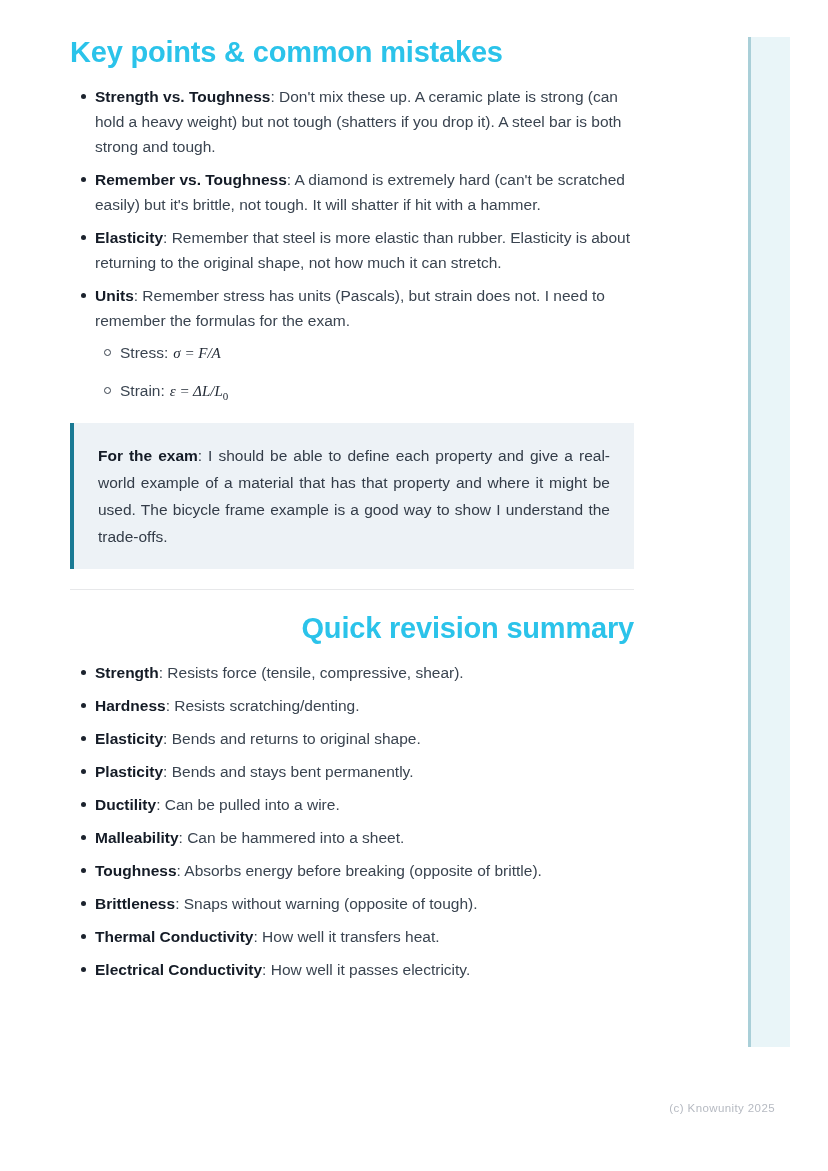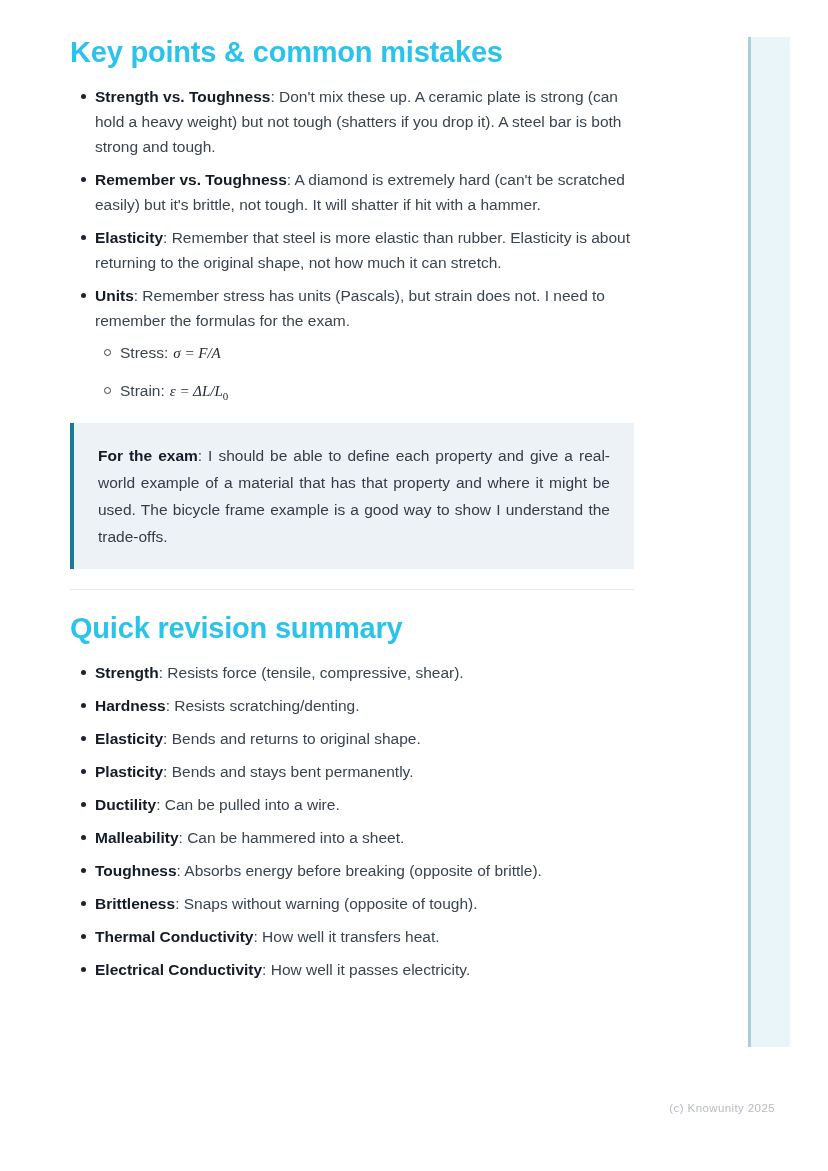--- a/index.html
+++ b/index.html
@@ -83,21 +83,21 @@
     margin: 0;
     line-height: 27px;
     text-align: justify;
     color: #333c48;
   }
   hr.divider {
     border: none;
     border-top: 1px solid #e7e8ea;
     margin: 20px 0 26px 0;
   }
-  .quick-title { margin-bottom: 18px; }
+  .quick-title { margin-bottom: 18px; text-align: right; }
   .footer {
     position: absolute;
     right: 53px; top: 1102px;
     font-size: 11.5px;
     letter-spacing: 0.4px;
     color: #b6bac2;
   }
 </style>
 </head>
 <body>

